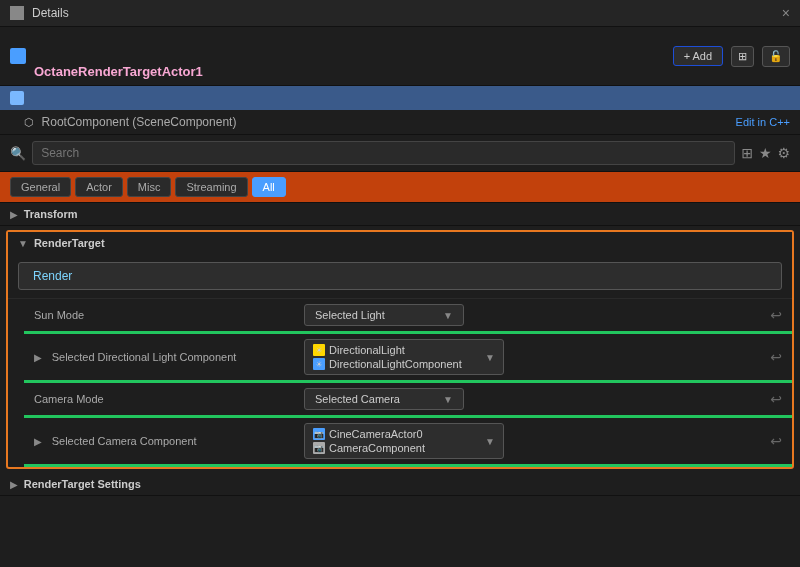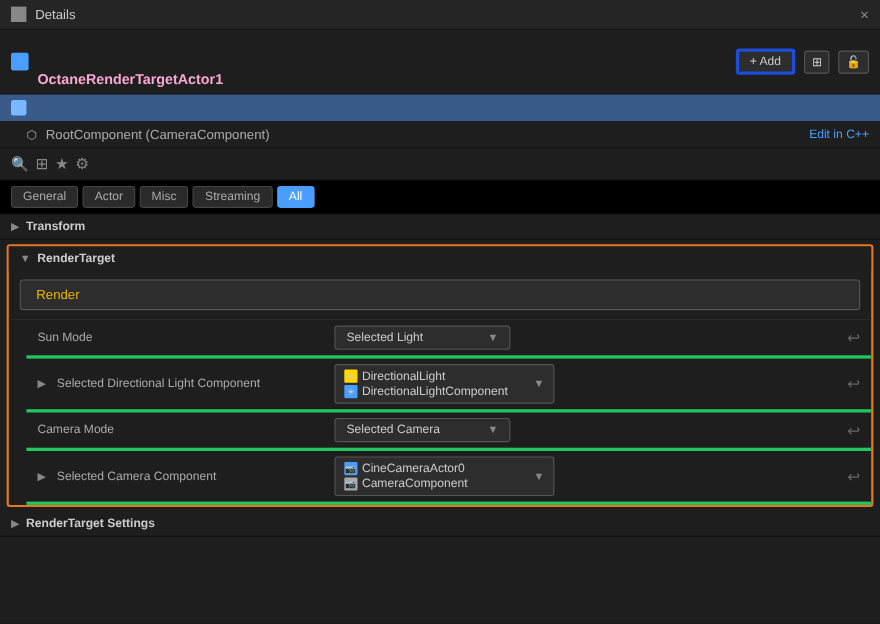--- a/index.html
+++ b/index.html
@@ -68,21 +68,21 @@
     }
     .actor-title {
       font-size: 13px;
       color: #f9a8d4;
       font-weight: 600;
       flex: 1;
       margin-top: 31px;
     }
     .btn-add {
       background: #2d2d2d;
-      border: 3px solid #1d4ed8;
+      border: 1px solid #1d4ed8;
       color: #ccc;
       padding: 3px 10px;
       font-size: 11px;
       cursor: pointer;
       border-radius: 3px;
       display: flex;
       align-items: center;
       gap: 4px;
     }
     .btn-icon-sq {
@@ -164,21 +164,21 @@
       align-items: center;
     }
     .search-icon-btn {
       color: #888;
       cursor: pointer;
       font-size: 14px;
     }
 
     
     .filter-tabs {
-      background: #000000;
+      background: #c2410c;
       padding: 5px 10px;
       display: flex;
       align-items: center;
       gap: 4px;
       border-bottom: 1px solid #111;
       flex-shrink: 0;
     }
     .tab-btn {
       background: #2a2a2a;
       border: 1px solid #444;
@@ -240,21 +240,21 @@
     }
 
     
     .render-btn-row {
       padding: 8px 10px;
       border-bottom: 1px solid #2a2a2a;
     }
     .render-btn {
       background: #2d2d2d;
       border: 1px solid #555;
-      color: #eab308;
+      color: #7dd3fc;
       padding: 6px 14px;
       font-size: 12px;
       cursor: pointer;
       border-radius: 3px;
       width: 100%;
       text-align: left;
     }
 
     
     .prop-row {
@@ -393,26 +393,27 @@
     <button class="btn-icon-sq">⊞</button>
     <button class="btn-icon-sq">🔓</button>
   </div>
 
   <div class="instance-row">
     <span class="instance-icon"></span>
   </div>
 
   <div class="root-row">
     <span style="color:#aaa;font-size:11px;">⬡</span>
-    <span class="root-text">RootComponent (CameraComponent)</span>
+    <span class="root-text">RootComponent (SceneComponent)</span>
     <a class="edit-cpp-btn">Edit in C++</a>
   </div>
 
   <div class="search-bar">
     <span style="color:#888;font-size:13px;">🔍</span>
+    <input class="search-input" type="text" placeholder="Search" style="">
     <div class="search-icons">
       <span class="search-icon-btn">⊞</span>
       <span class="search-icon-btn">★</span>
       <span class="search-icon-btn">⚙</span>
     </div>
   </div>
 
   <div class="filter-tabs">
     <button class="tab-btn">General</button>
     <button class="tab-btn">Actor</button>

